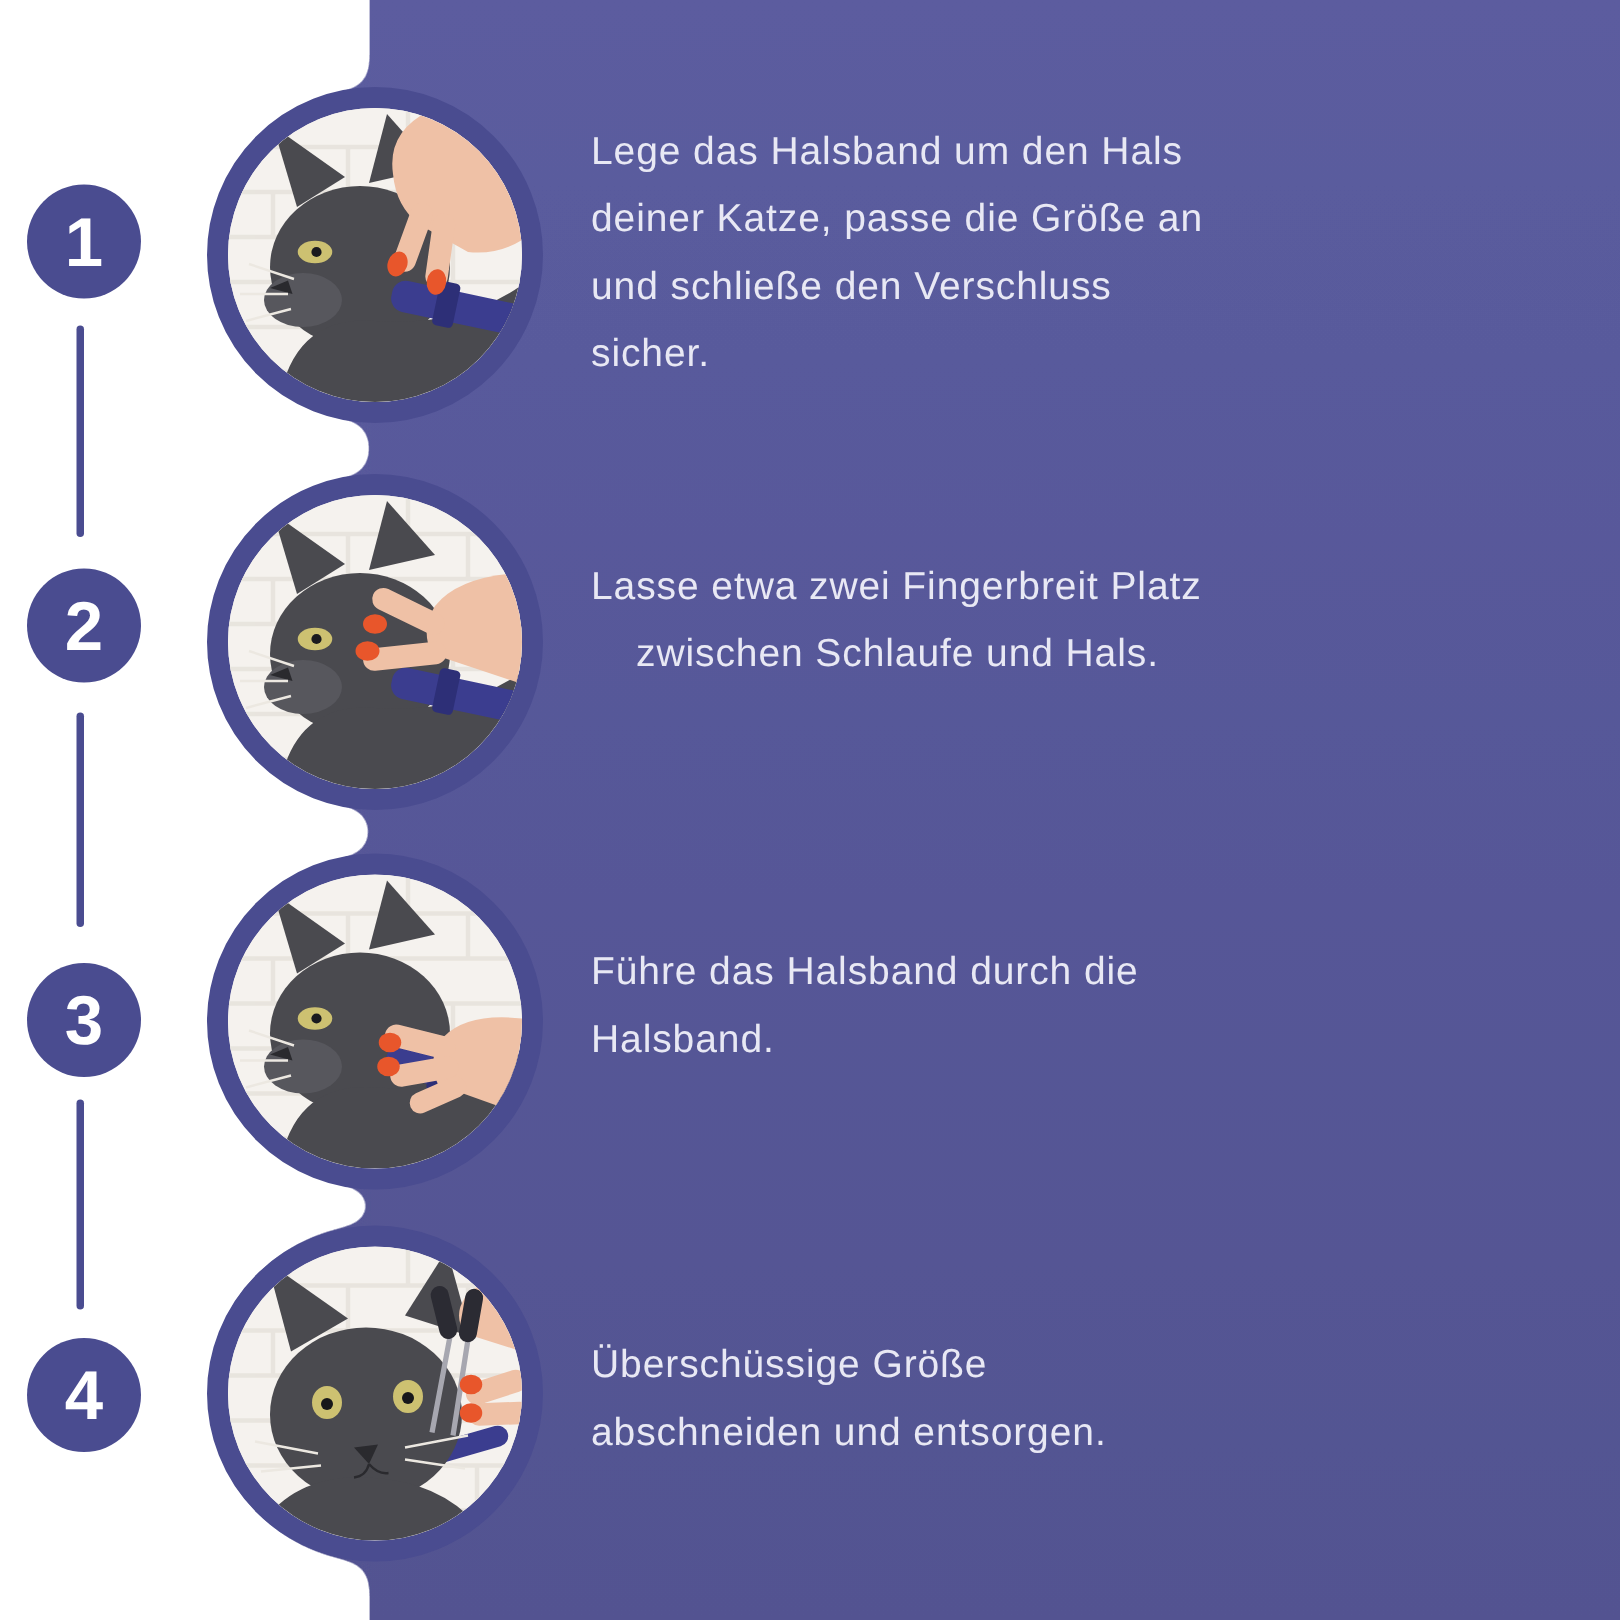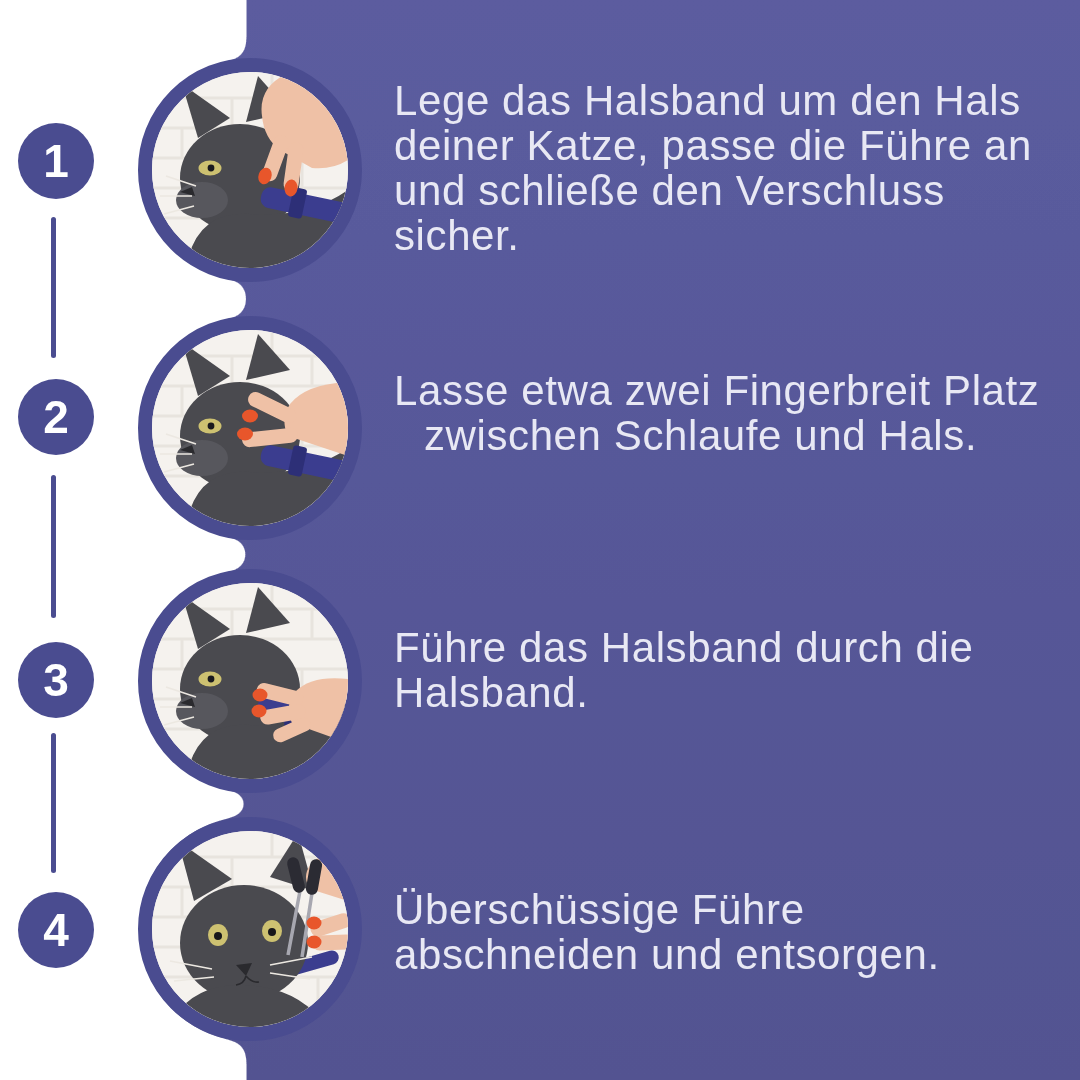--- a/index.html
+++ b/index.html
@@ -28,21 +28,21 @@
     background:var(--accent);
   }
   .photo{
     position:absolute;left:138px;width:196px;height:196px;
     border:14px solid var(--accent);border-radius:50%;
     overflow:hidden;background:#F5F2EE;box-sizing:content-box;
   }
   .photo svg{display:block;}
   .step-text{
     position:absolute;left:394px;color:var(--text);
-    font-size:42px;line-height:45px;letter-spacing:0.6px;font-weight:400;
+    font-size:26px;line-height:45px;letter-spacing:0.6px;font-weight:400;
   }
   .step-text .line{white-space:nowrap;}
   .indent{margin-left:30px;}
 </style>
 </head>
 <body>
 
 <div class="canvas">
 
   <svg class="blob" width="1080" height="1080" viewBox="0 0 1080 1080" aria-hidden="true">
@@ -221,33 +221,33 @@
         <rect x="158" y="86" width="42" height="15" rx="7.5" transform="rotate(-18 180 94)"></rect>
         <rect x="160" y="104" width="42" height="15" rx="7.5" transform="rotate(-2 180 112)"></rect>
       </g>
       <ellipse cx="162" cy="92" rx="7.5" ry="6.5" fill="#E8562B"></ellipse>
       <ellipse cx="162" cy="111" rx="7.5" ry="6.5" fill="#E8562B"></ellipse>
     </svg>
   </div>
 
   <div class="step-text" style="top:78px">
     <div class="line">Lege das Halsband um den Hals</div>
-    <div class="line">deiner Katze, passe die Führe an</div>
+    <div class="line">deiner Katze, passe die Größe an</div>
     <div class="line">und schließe den Verschluss</div>
     <div class="line">sicher.</div>
   </div>
 
   <div class="step-text" style="top:368px">
     <div class="line">Lasse etwa zwei Fingerbreit Platz</div>
     <div class="line indent">zwischen Schlaufe und Hals.</div>
   </div>
 
   <div class="step-text" style="top:625px">
     <div class="line">Führe das Halsband durch die</div>
     <div class="line">Halsband.</div>
   </div>
 
   <div class="step-text" style="top:887px">
-    <div class="line">Überschüssige Führe</div>
+    <div class="line">Überschüssige Größe</div>
     <div class="line">abschneiden und entsorgen.</div>
   </div>
 
 </div>
 
 </body></html>

